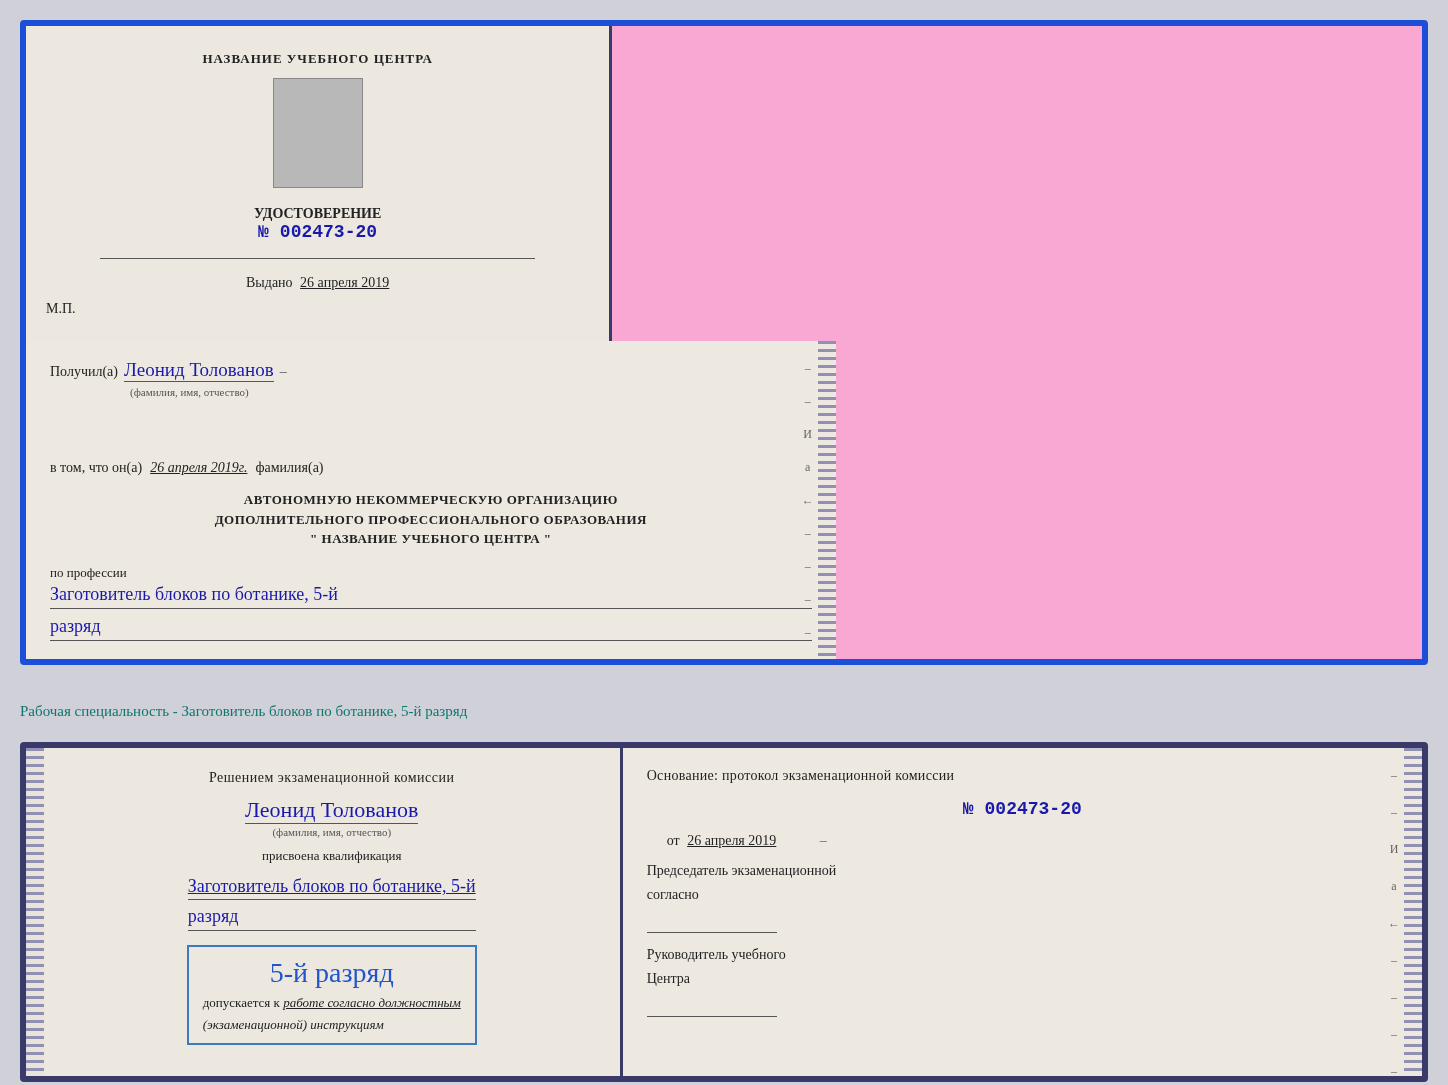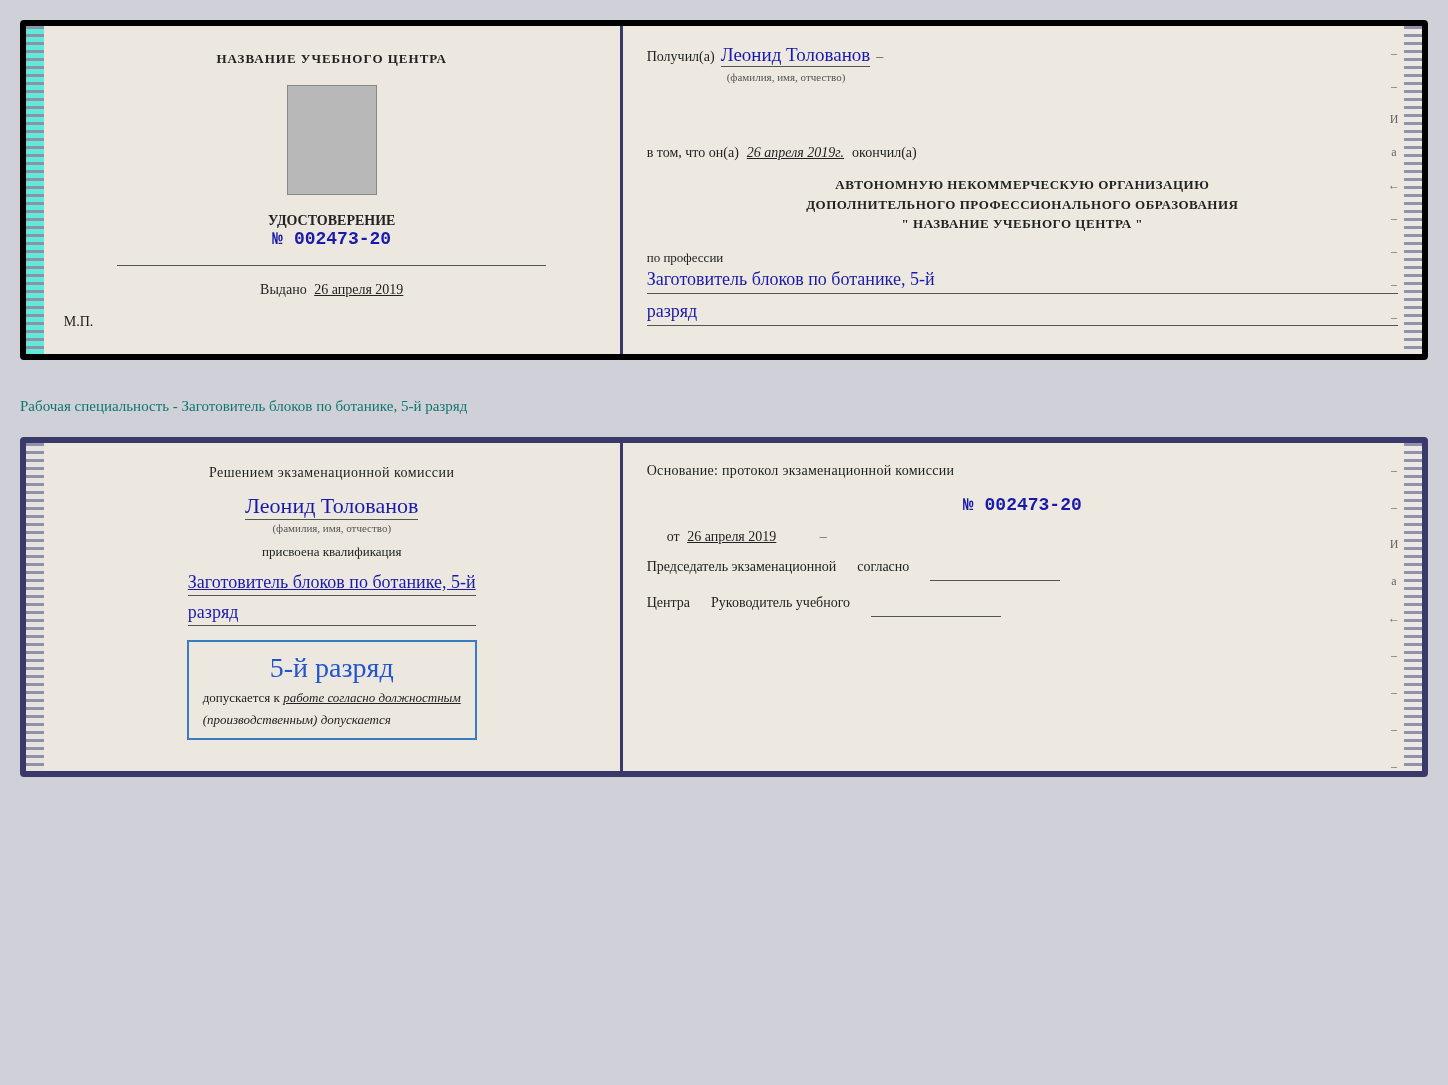--- a/index.html
+++ b/index.html
@@ -13,27 +13,28 @@
 
     .page-wrapper {
       display: flex;
       flex-direction: column;
       gap: 18px;
     }
 
     
     .certificate-doc {
       display: flex;
-      background: #5eead4;
-      border: 6px solid #000000;
+      background: #f9a8d4;
+      border: 6px solid #1d4ed8;
       border-radius: 4px;
       width: 100%;
       min-height: 340px;
       overflow: hidden;
       position: relative;
+      flex-direction: column;
     }
 
     .doc-left {
       width: 42%;
       border-right: 3px solid #3a3a6a;
       padding: 24px 20px;
       display: flex;
       flex-direction: column;
       align-items: center;
       justify-content: space-between;
@@ -155,22 +156,22 @@
       border: 2px solid #3a7abf;
       padding: 10px 14px;
       margin-top: 4px;
       display: flex;
       flex-direction: column;
       gap: 6px;
     }
 
     .signature-block {
       display: flex;
-      flex-direction: row;
-      gap: 21px;
+      flex-direction: column;
+      gap: 8px;
       font-size: 13px;
       color: #222;
     }
 
     .sig-line {
       border-bottom: 1px solid #555;
       width: 130px;
       height: 18px;
       display: block;
       margin-top: 4px;
@@ -224,21 +225,21 @@
       <div style="display:flex; align-items:baseline; gap:6px; flex-wrap:wrap;">
         <span style="font-size:14px; color:#222;">Получил(а)</span>
         <span style="font-family:'Segoe Script','Comic Sans MS',cursive; color:#1a1aaa; font-size:19px; border-bottom:1px solid #555;">Леонид Толованов</span>
         <span style="font-size:14px; color:#555;">–</span>
       </div>
       <div style="font-size:11px; color:#555; margin-top:-8px; padding-left:80px;">(фамилия, имя, отчество)</div>
 
       <div style="display:flex; align-items:baseline; gap:8px; margin-top:4px;">
         <span style="font-size:14px; color:#222;margin-top:46px;">в том, что он(а)</span>
         <span style="font-style:italic; text-decoration:underline; font-size:14px; color:#222;">26 апреля 2019г.</span>
-        <span style="font-size:14px; color:#222;">окончил(а)</span>
+        <span style="font-size:14px; color:#222;">фамилия(а)</span>
       </div>
 
       <div style="text-align:center; line-height:1.5; margin-top:2px;">
         <div style="font-size:13px; font-weight:bold; color:#222; letter-spacing:0.5px;">АВТОНОМНУЮ НЕКОММЕРЧЕСКУЮ ОРГАНИЗАЦИЮ</div>
         <div style="font-size:13px; font-weight:bold; color:#222; letter-spacing:0.5px;">ДОПОЛНИТЕЛЬНОГО ПРОФЕССИОНАЛЬНОГО ОБРАЗОВАНИЯ</div>
         <div style="font-size:13px; font-weight:bold; color:#222; letter-spacing:0.5px;">"  НАЗВАНИЕ УЧЕБНОГО ЦЕНТРА   "</div>
       </div>
 
       <div style="margin-top:4px;">
         <div style="font-size:13px; color:#222;">по профессии</div>
@@ -282,21 +283,21 @@
         <div style="font-family:'Segoe Script','Comic Sans MS',cursive; color:#1a1aaa; font-size:18px; text-decoration:underline; border-bottom:1px solid #555; line-height:1.4;">Заготовитель блоков по ботанике, 5-й</div>
         <div style="font-family:'Segoe Script','Comic Sans MS',cursive; color:#1a1aaa; font-size:18px; border-bottom:1px solid #555; margin-top:4px; line-height:1.4;">разряд</div>
       </div>
 
       <div class="rank-box">
         <div style="font-size:28px; font-weight:normal; color:#2255cc; text-align:center;">5-й разряд</div>
         <div style="font-size:13px; color:#222;">
           <span>допускается к</span>
           <span style="text-decoration:underline; font-style:italic;">работе согласно должностным</span>
         </div>
-        <div style="font-size:13px; color:#222; font-style:italic;">(производственным) допускается</div>
+        <div style="font-size:13px; color:#222; font-style:italic;">(экзаменационной) инструкциям</div>
       </div>
 
     </div>
 
     <div class="qual-right">
 
       <div style="font-size:14px; color:#222; text-align:left; letter-spacing:0.3px; line-height:1.4;">Основание: протокол экзаменационной комиссии</div>
 
       <div style="text-align:center;">
         <span style="font-size:18px; color:#1a1aaa; font-family:'Courier New',monospace; font-weight:bold;">
@@ -310,22 +311,22 @@
         <span style="margin-left:40px; color:#666;">–</span>
       </div>
 
       <div class="signature-block">
         <div style="font-size:14px; color:#222;">Председатель экзаменационной</div>
         <div style="font-size:14px; color:#222;">согласно</div>
         <span class="sig-line"></span>
       </div>
 
       <div class="signature-block">
+        <div style="font-size:14px; color:#222;">Руководитель учебного</div>
         <div style="font-size:14px; color:#222;">Центра</div>
-        <div style="font-size:14px; color:#222;">Руководитель учебного</div>
         <span class="sig-line"></span>
       </div>
 
       <div style="position:absolute; right:22px; top:20px; display:flex; flex-direction:column; gap:22px; align-items:center;">
         <span style="font-size:12px;color:#666;">–</span>
         <span style="font-size:12px;color:#666;">–</span>
         <span style="font-size:12px;color:#666;">И</span>
         <span style="font-size:12px;color:#666;">а</span>
         <span style="font-size:12px;color:#666;">←</span>
         <span style="font-size:12px;color:#666;">–</span>

